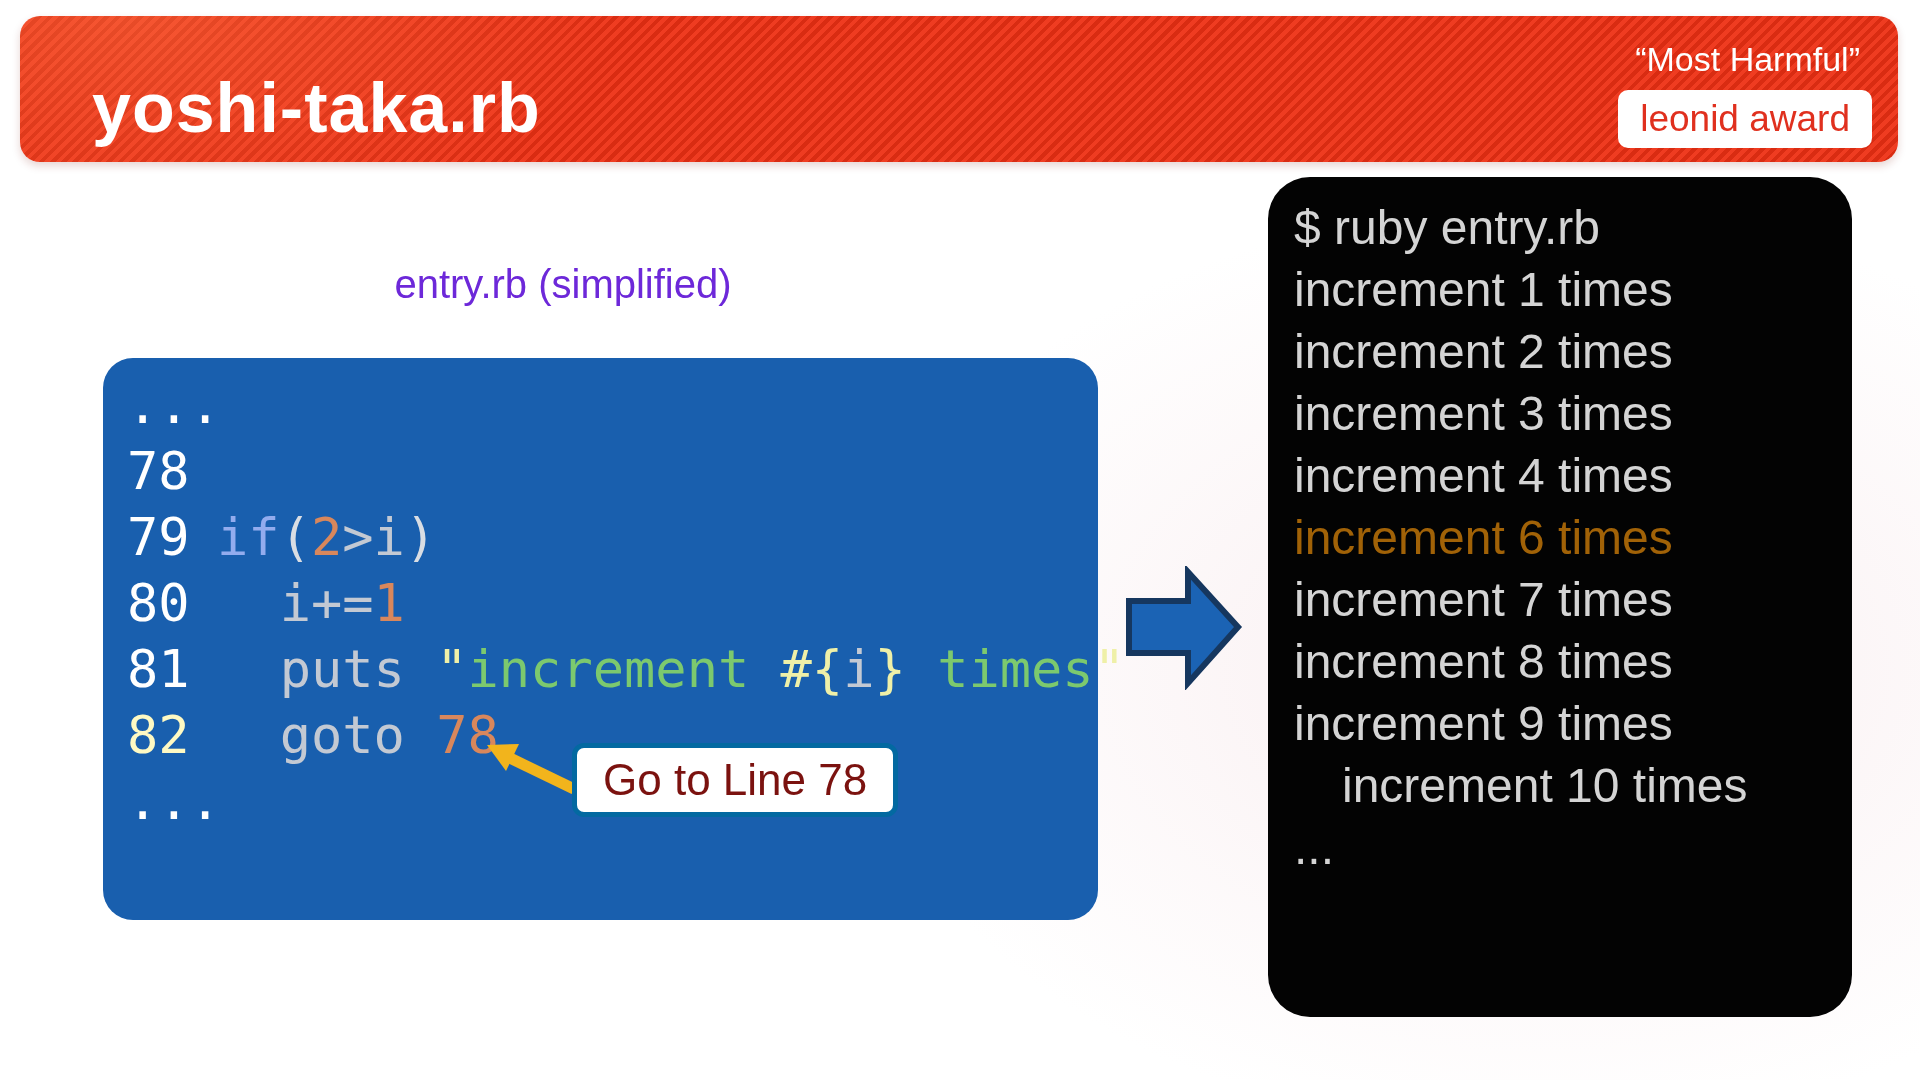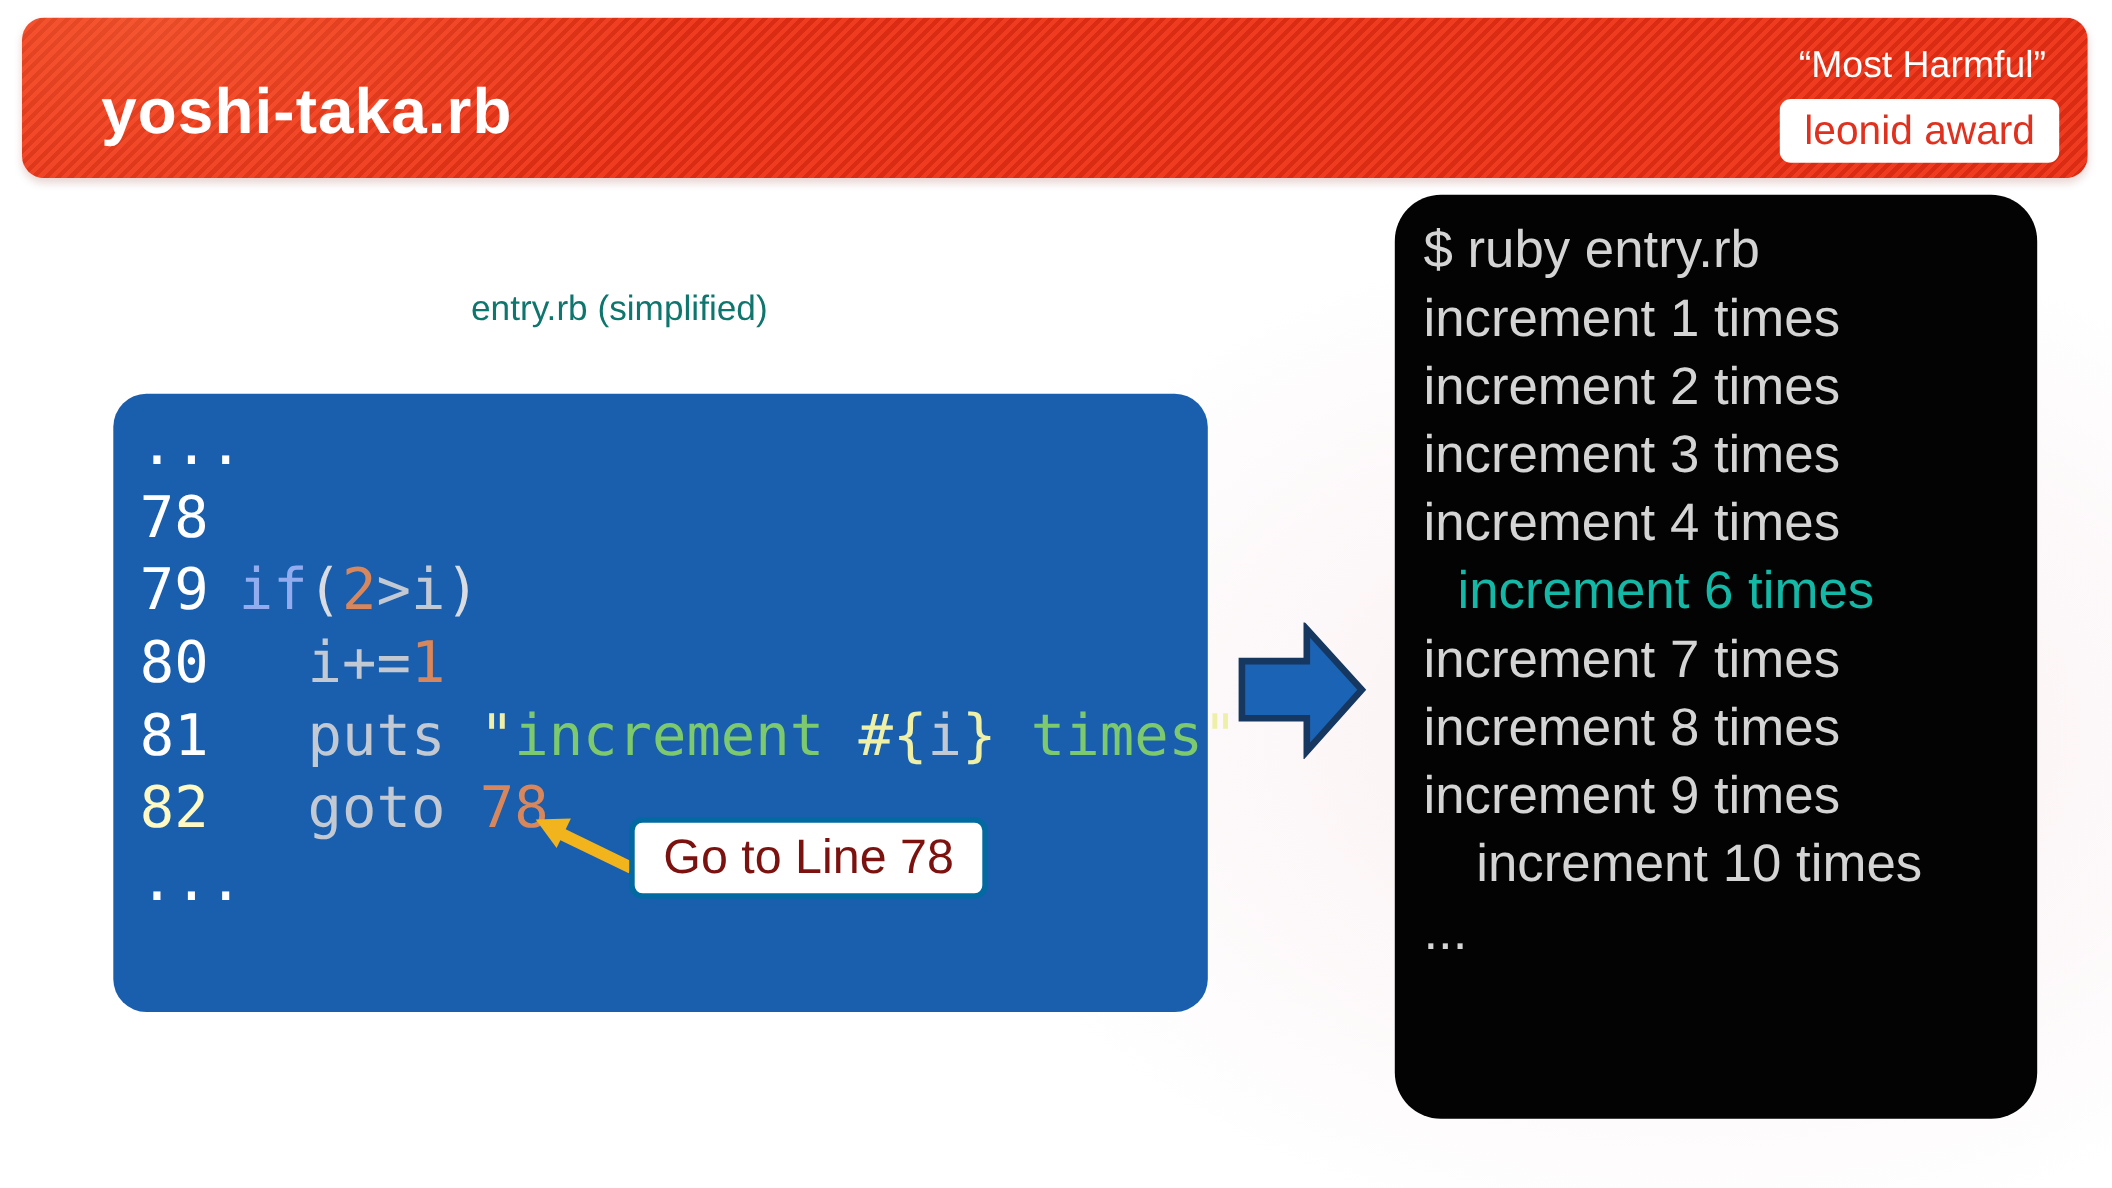--- a/index.html
+++ b/index.html
@@ -15,37 +15,37 @@
   .header{
     position:absolute;left:20px;top:16px;width:1878px;height:146px;
     border-radius:20px;
     background:
       radial-gradient(700px 320px at 6% 0%, rgba(255,124,74,0.40), rgba(255,124,74,0) 70%),
       repeating-linear-gradient(135deg,#ef3c21 0 4px,#d92c12 4px 8px);
     box-shadow:0 4px 8px rgba(120,20,10,0.18);
   }
   .header-title{
     position:absolute;left:72px;top:52px;
-    color:#ffffff;font-size:58px;font-weight:bold;letter-spacing:1px;
+    color:#ffffff;font-size:70px;font-weight:bold;letter-spacing:1px;
   }
   .award-quote{
     position:absolute;right:38px;top:24px;
     color:#ffffff;font-size:34px;
   }
   .award-badge{
     position:absolute;right:26px;top:74px;
     background:#ffffff;border-radius:10px;
     padding:8px 22px;
     color:#e0301e;font-size:37px;
   }
 
   
   .code-caption{
     position:absolute;left:103px;top:262px;width:920px;
-    text-align:center;color:#0f766e;font-size:32px;
+    text-align:center;color:#6d28d9;font-size:40px;
   }
   .code-box{
     position:absolute;left:103px;top:358px;width:995px;height:562px;
     background:#195fae;border-radius:30px;
     box-sizing:border-box;padding:14px 0 0 24px;
   }
   .code-line{
     height:66px;line-height:66px;white-space:pre;
     font-family:"DejaVu Sans Mono",monospace;font-size:52px;
   }
@@ -110,20 +110,20 @@
   <polygon points="5,35 64,35 64,6 114,61 64,117 64,87 5,87" fill="#1b63b4" stroke="#16375f" stroke-width="6" stroke-linejoin="miter"></polygon>
 </svg>
 
 <div class="terminal">
   <div>
       <div class="term-line" style="color: rgb(212, 212, 212);">$ ruby entry.rb</div>
       <div class="term-line" style="color: rgb(212, 212, 212);">increment 1 times</div>
       <div class="term-line" style="color: rgb(212, 212, 212);">increment 2 times</div>
       <div class="term-line" style="color: rgb(212, 212, 212);">increment 3 times</div>
       <div class="term-line" style="color: rgb(212, 212, 212);">increment 4 times</div>
-      <div class="term-line" style="color: #14b8a6; margin-left: 31px;">increment 6 times</div>
+      <div class="term-line" style="color: #a16207;">increment 6 times</div>
       <div class="term-line" style="color: rgb(212, 212, 212);">increment 7 times</div>
       <div class="term-line" style="color: rgb(212, 212, 212);">increment 8 times</div>
       <div class="term-line" style="color: rgb(212, 212, 212);">increment 9 times</div>
       <div class="term-line" style="color: rgb(212, 212, 212); margin-left: 48px;">increment 10 times</div>
       <div class="term-line" style="color: rgb(212, 212, 212);">...</div>
     </div>
 </div>
 
 </body></html>

